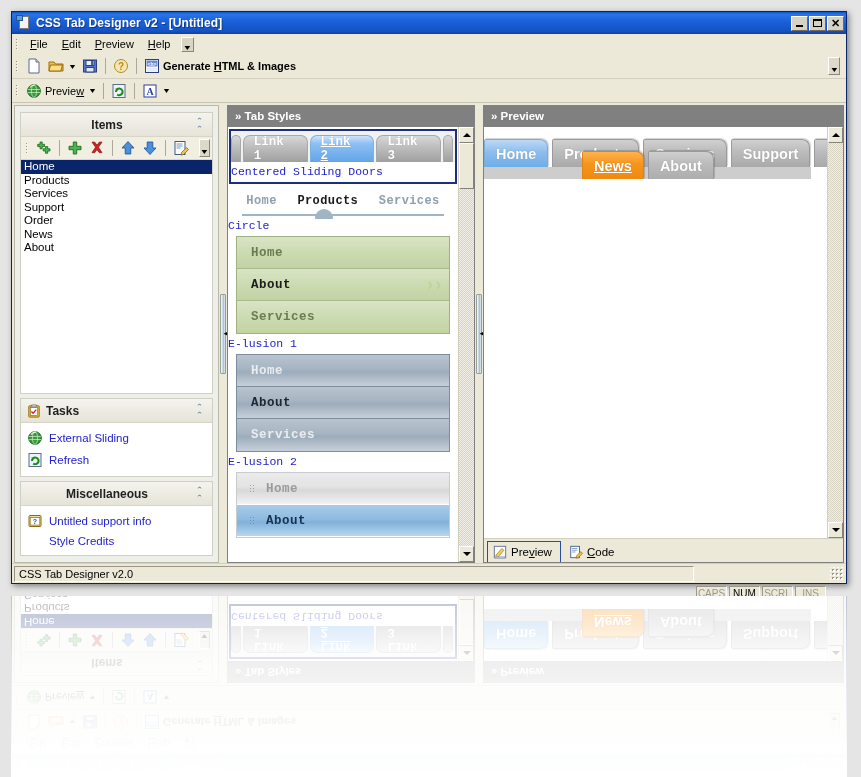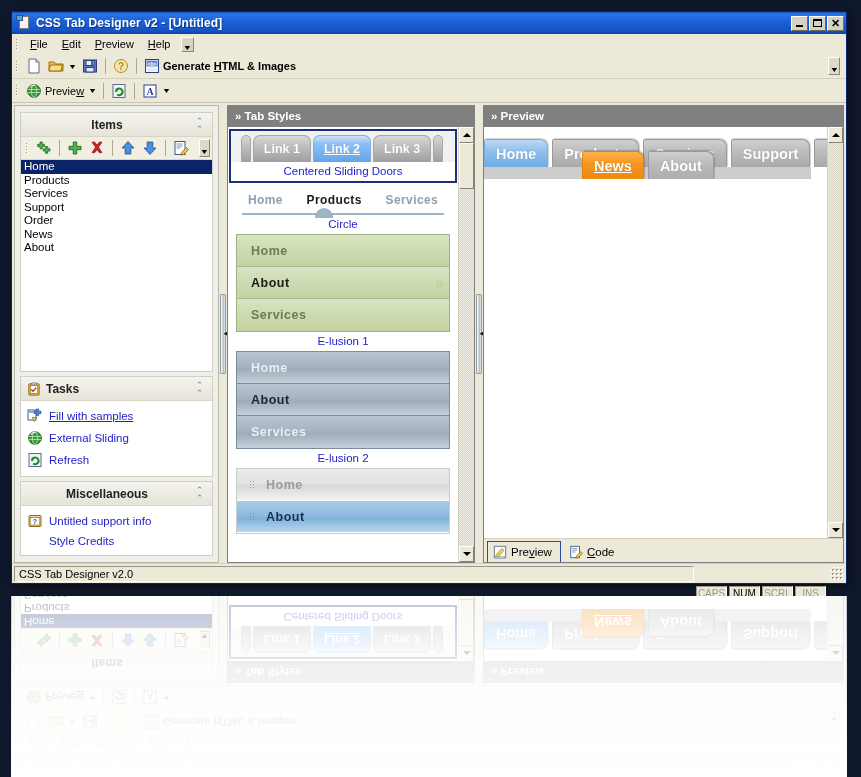--- a/index.html
+++ b/index.html
@@ -5,21 +5,21 @@
   * { box-sizing: border-box; }
   html, body {
     margin: 0; padding: 0;
     width: 861px; height: 777px;
     background: #ffffff;
     font-family: "Liberation Sans", sans-serif;
     overflow: hidden;
   }
 
   
-  #stage { position: relative; width: 861px; height: 777px; background:#0f172a; }
+  #stage { position: relative; width: 861px; height: 777px; background:#e5e5e5; }
 
   
   .window {
     position: absolute; left: 11px; top: 11px;
     width: 836px; height: 573px;
     background: #ece9d8;
     border: 1px solid #0a246a;
     box-shadow: 2px 2px 6px rgba(0,0,0,.45);
     display: flex; flex-direction: column;
   }
@@ -181,24 +181,24 @@
     color:#fff; font-size:11.5px; font-weight:bold;
     display:flex; align-items:center; padding:0 8px;text-align:right;
   }
   .dock-body { flex:1 1 auto; background:#fff; border:1px solid #7f7f7f; border-top:none;
                display:flex; min-height:0; position:relative; }
 
   .tabstyles { width:248px; flex:0 0 248px; }
   .preview-panel { flex:1 1 auto; }
 
   
-  .styles-scroll { flex:1 1 auto; overflow:hidden; background:#fff; position:relative; }
+  .styles-scroll { flex:1 1 auto; overflow:hidden; background:#fff; position:relative;font-family:Liberation Mono, monospace; }
   .style-entry { padding:0; }
   .style-caption {
-    text-align:center; font-size:11.5px; color:#2222cc; padding:3px 0 4px 0;
+    font-size:11.5px; color:#2222cc; padding:3px 0 4px 0;
   }
 
   
   .sel-box { border:2px solid #1b2f7a; margin:2px 1px 0 1px; background:#fff; }
   .sd-row {
     height:31px; display:flex; align-items:flex-end; justify-content:center;
     background:#f1f1f1; padding-left:0;
   }
   .sd-tab {
     height:27px; margin-right:2px; padding:0 10px;
@@ -587,31 +587,20 @@
                   <path d="M5 8.5l2 2 3.5-4" stroke="#cc2222" stroke-width="1.5" fill="none"></path>
                   <rect x="5.5" y="1" width="5" height="2.4" fill="#cfcfcf" stroke="#6a6a6a" stroke-width=".7"></rect>
                 </svg>
             </span>
             <div class="t">Tasks</div>
             <div class="chev">
                 <span>⌃<br>⌃</span>
               </div>
           </div>
           <div class="tp-links">
-            <div class="tp-link">
-              <span class="ic">
-                <svg width="16" height="16" viewBox="0 0 16 16">
-                    <rect x="1" y="2" width="8" height="10" fill="#fff" stroke="#3a5a8c"></rect>
-                    <rect x="2" y="3.2" width="6" height="1.6" fill="#7a9ad0"></rect>
-                    <path d="M9.5 1h2.2v2.2H14v2.2h-2.3v2.2H9.5V5.4H7.2V3.2h2.3z" fill="#4a8fe0" stroke="#1d4e8c" stroke-width=".7"></path>
-                    <path d="M5.2 9.5h4.6l-2.3 4z" fill="#f2d24a" stroke="#8a6a10" stroke-width=".7"></path>
-                  </svg>
-              </span>
-              <span class="lbl underline">Fill with samples</span>
-            </div>
             <div class="tp-link">
               <span class="ic">
                 <svg width="16" height="16" viewBox="0 0 16 16">
                     <circle cx="8" cy="8" r="6.3" fill="#3a9a3a" stroke="#1d5c1d"></circle>
                     <ellipse cx="8" cy="8" rx="2.6" ry="6.3" fill="none" stroke="#bfe6bf" stroke-width=".8"></ellipse>
                     <path d="M2 6.5h12M2 9.5h12" stroke="#bfe6bf" stroke-width=".8"></path>
                     <path d="M4 4.5a6 6 0 0 1 5-2.3" stroke="#eaf7ea" stroke-width="1.3" fill="none"></path>
                   </svg>
               </span>
               <span class="lbl">External Sliding</span>

